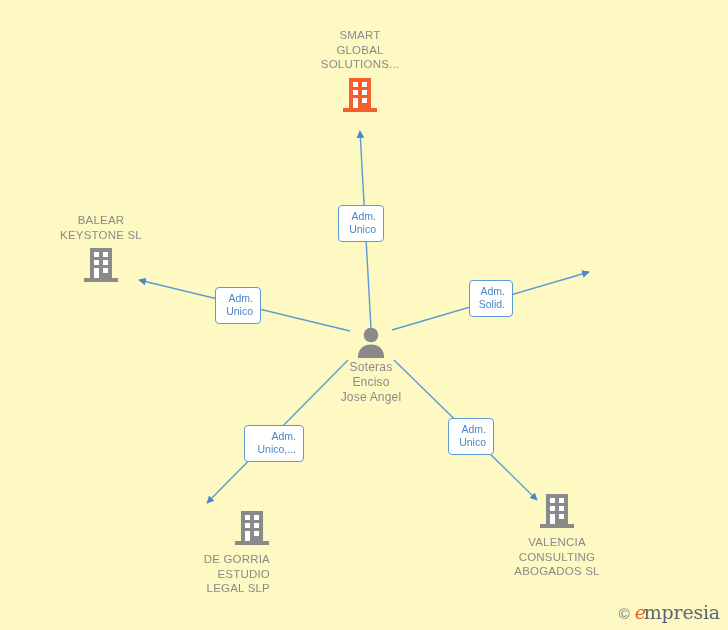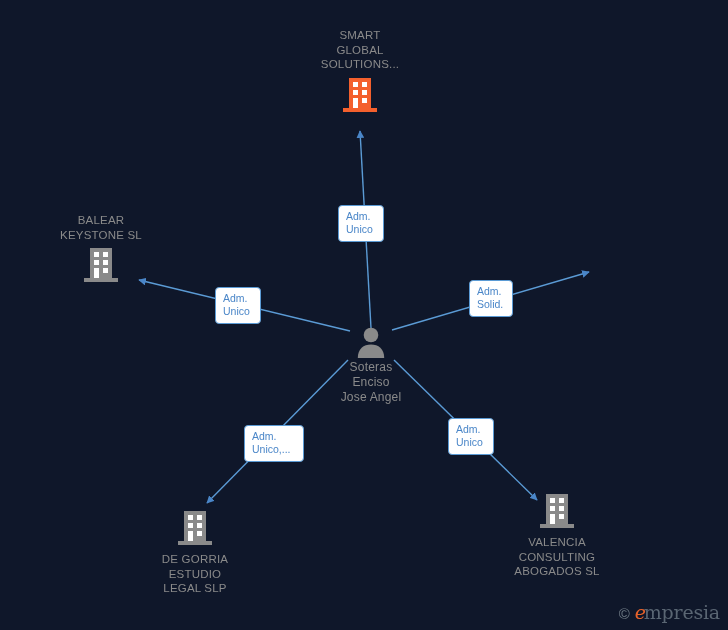--- a/index.html
+++ b/index.html
@@ -7,21 +7,21 @@
     padding: 0;
     background: #ffffff;
   }
   body {
     font-family: "Liberation Sans", sans-serif;
   }
   #canvas {
     position: relative;
     width: 728px;
     height: 630px;
-    background: #0f172a;
+    background: #fef9c3;
     overflow: hidden;
   }
   #edges {
     position: absolute;
     left: 0;
     top: 0;
     width: 728px;
     height: 630px;
   }
 
@@ -60,21 +60,21 @@
   .edge-label {
     position: absolute;
     box-sizing: border-box;
     border: 1px solid #5b9bd5;
     border-radius: 4px;
     background: #ffffff;
     color: #4a86c8;
     font-size: 10.5px;
     line-height: 13px;
     padding: 4px 7px 5px 7px;
-    text-align: left;
+    text-align: right;
     white-space: pre-line;
     z-index: 4;
   }
 
   
   #watermark {
     position: absolute;
     right: 8px;
     bottom: 7px;
     display: flex;
@@ -155,21 +155,21 @@
         <rect x="20" y="6" width="5" height="5" fill="#ffffff"></rect>
         <rect x="11" y="14" width="5" height="5" fill="#ffffff"></rect>
         <rect x="20" y="14" width="5" height="5" fill="#ffffff"></rect>
         <rect x="11" y="22" width="5" height="10" fill="#ffffff"></rect>
         <rect x="20" y="22" width="5" height="5" fill="#ffffff"></rect>
       </svg>
     </div>
   </div>
 
 
-  <div class="node" style="left:195px; top:509px;">
+  <div class="node" style="left:195px; top:509px;text-align:right;">
     <div class="icon-wrap">
       <svg class="bldg" width="36" height="38" viewBox="0 0 36 38" aria-hidden="true">
         <rect x="7" y="2" width="22" height="30" fill="#8a8a8a"></rect>
         <rect x="1" y="32" width="34" height="4" fill="#8a8a8a"></rect>
         <rect x="11" y="6" width="5" height="5" fill="#ffffff"></rect>
         <rect x="20" y="6" width="5" height="5" fill="#ffffff"></rect>
         <rect x="11" y="14" width="5" height="5" fill="#ffffff"></rect>
         <rect x="20" y="14" width="5" height="5" fill="#ffffff"></rect>
         <rect x="11" y="22" width="5" height="10" fill="#ffffff"></rect>
         <rect x="20" y="22" width="5" height="5" fill="#ffffff"></rect>

